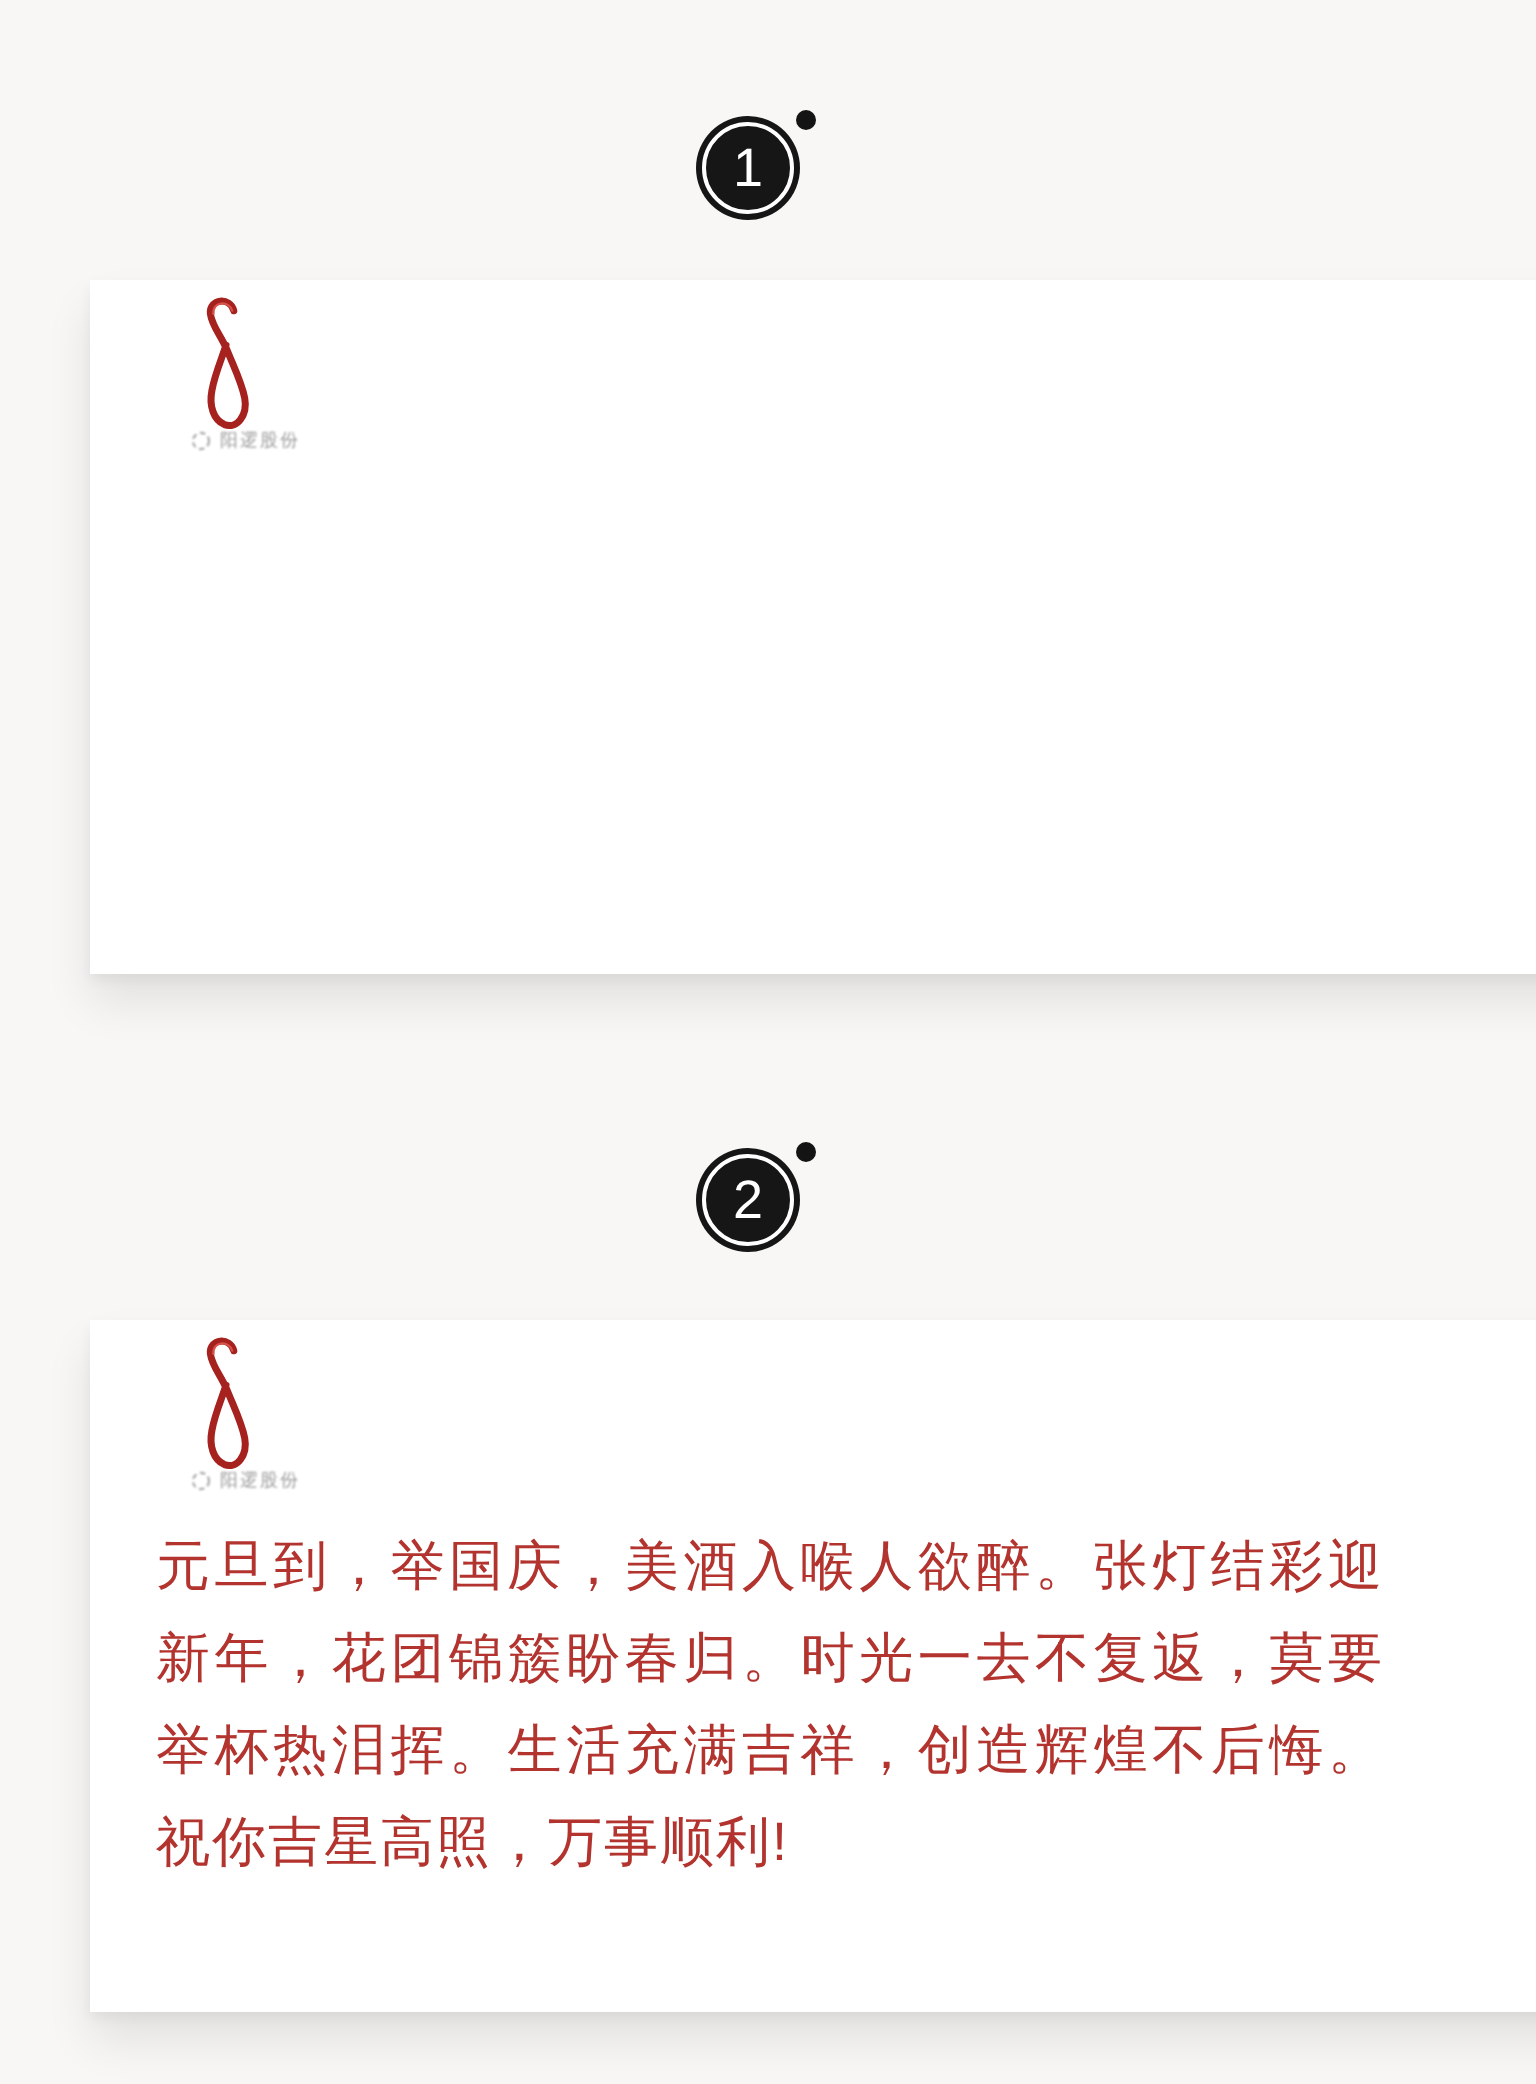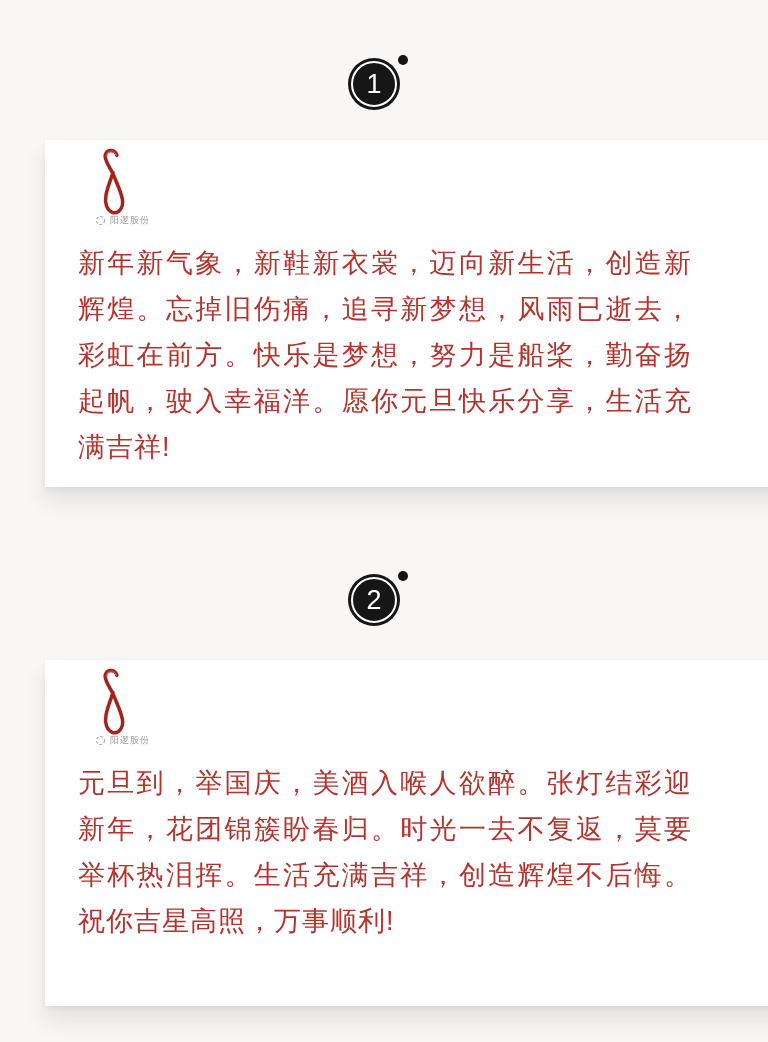--- a/index.html
+++ b/index.html
@@ -107,21 +107,20 @@
     <path d="M32 12 C30 5 19 6 20 14" fill="none" stroke="#d9524d" stroke-width="1.4" stroke-linecap="round"></path>
   </svg>
 
   <div class="watermark">
     <svg class="wm-logo" viewBox="0 0 12 12" aria-hidden="true">
       <circle cx="6" cy="6" r="4.4" fill="none" stroke="#a8a8a6" stroke-width="1.2" stroke-dasharray="3 2"></circle>
     </svg>
     <span>阳逻股份</span>
   </div>
 
-  <div class="paragraph">新年新气象，新鞋新衣裳，迈向新生活，创造新辉煌。忘掉旧伤痛，追寻新梦想，风雨已逝去，彩虹在前方。快乐是梦想，努力是船桨，勤奋扬起帆，驶入幸福洋。愿你元旦快乐分享，生活充满吉祥!</div>
 </div>
 
 <div class="badge-wrap second">
   <div class="badge">
     <span>2</span>
   </div>
   <div class="badge-dot"></div>
 </div>
 
 <div class="card second">

